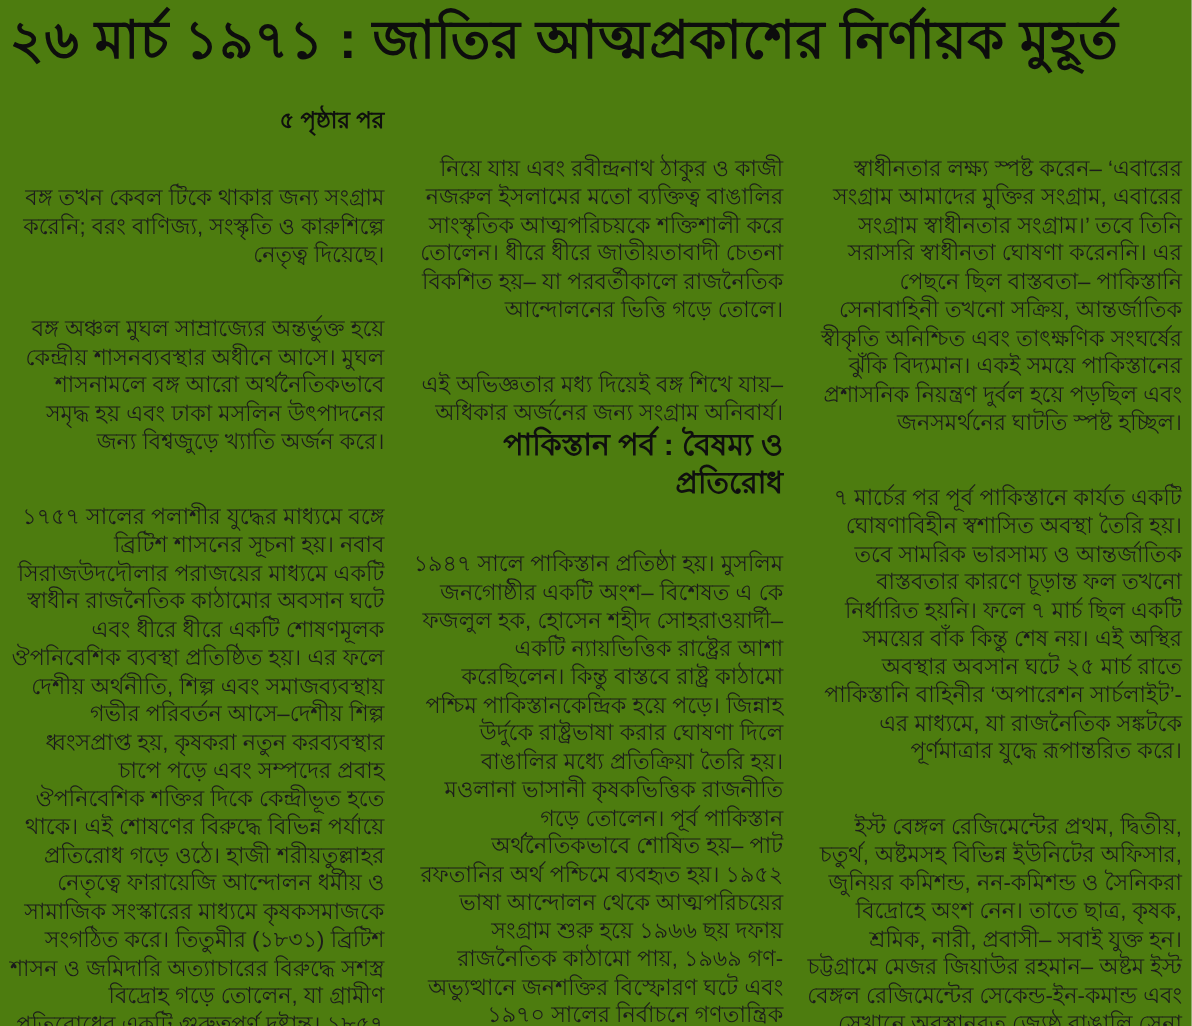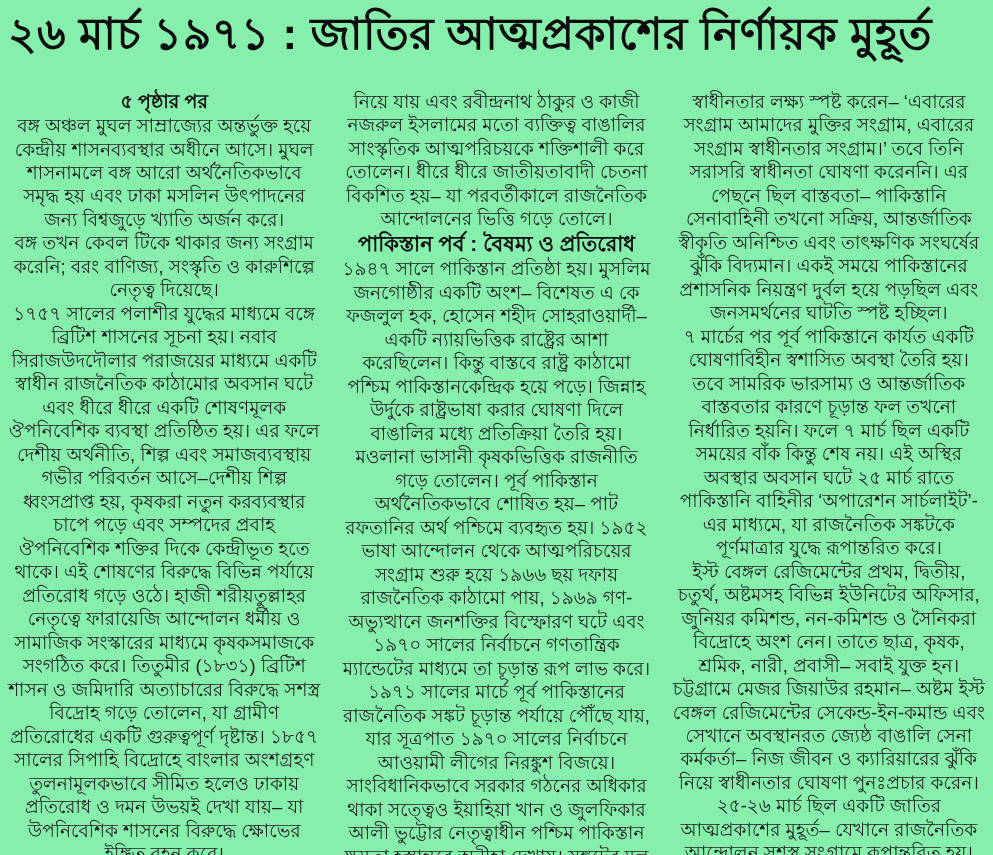--- a/index.html
+++ b/index.html
@@ -12,21 +12,21 @@
     height: 855px;
     overflow: hidden;
     font-family: "Liberation Sans", sans-serif;
     color: #1a1a1a;
   }
   .page {
     box-sizing: border-box;
     width: 993px;
     height: 855px;
     padding: 6px 8px 0 8px;
-    background: #86efac;
+    background: #4d7c0f;
   }
   .headline {
     margin: 0;
     padding: 2px 0 0 0;
     font-size: 44px;
     font-weight: 700;
     line-height: 1.18;
     color: #0d0d0d;
     letter-spacing: 0.5px;
   }
@@ -37,46 +37,47 @@
     align-items: flex-start;
   }
   .col {
     flex: 1 1 0;
     min-width: 0;
   }
   .para, .subhead, .contnote {
     margin: 0;
     font-size: 18.5px;
     line-height: 1.27;
-    text-align: center;
+    text-align: right;
     word-break: normal;
   }
-  .para { font-weight: 400; color: #1c1c1c; }
-  .subhead { font-weight: 700; font-size: 21px; color: #0f0f0f; }
+  .para { font-weight: 400; color: #1c1c1c; margin-top: 39px; }
+  .subhead { font-weight: 700; font-size: 25px; color: #0f0f0f; }
   .contnote { font-weight: 700; font-size: 19px; color: #0f0f0f; }
 </style>
 </head>
 <body>
 
 <div class="page">
 
   <h1 class="headline">২৬ মার্চ ১৯৭১ : জাতির আত্মপ্রকাশের নির্ণায়ক মুহূর্ত</h1>
 
   <div class="cols">
 
     <div class="col">
       <p class="contnote">৫ পৃষ্ঠার পর</p>
+      <p class="para">বঙ্গ তখন কেবল টিকে থাকার জন্য সংগ্রাম করেনি; বরং বাণিজ্য, সংস্কৃতি ও কারুশিল্পে নেতৃত্ব দিয়েছে।</p>
       <p class="para">বঙ্গ অঞ্চল মুঘল সাম্রাজ্যের অন্তর্ভুক্ত হয়ে কেন্দ্রীয় শাসনব্যবস্থার অধীনে আসে। মুঘল শাসনামলে বঙ্গ আরো অর্থনৈতিকভাবে সমৃদ্ধ হয় এবং ঢাকা মসলিন উৎপাদনের জন্য বিশ্বজুড়ে খ্যাতি অর্জন করে।</p>
-      <p class="para">বঙ্গ তখন কেবল টিকে থাকার জন্য সংগ্রাম করেনি; বরং বাণিজ্য, সংস্কৃতি ও কারুশিল্পে নেতৃত্ব দিয়েছে।</p>
       <p class="para">১৭৫৭ সালের পলাশীর যুদ্ধের মাধ্যমে বঙ্গে ব্রিটিশ শাসনের সূচনা হয়। নবাব সিরাজউদদৌলার পরাজয়ের মাধ্যমে একটি স্বাধীন রাজনৈতিক কাঠামোর অবসান ঘটে এবং ধীরে ধীরে একটি শোষণমূলক ঔপনিবেশিক ব্যবস্থা প্রতিষ্ঠিত হয়। এর ফলে দেশীয় অর্থনীতি, শিল্প এবং সমাজব্যবস্থায় গভীর পরিবর্তন আসে–দেশীয় শিল্প ধ্বংসপ্রাপ্ত হয়, কৃষকরা নতুন করব্যবস্থার চাপে পড়ে এবং সম্পদের প্রবাহ ঔপনিবেশিক শক্তির দিকে কেন্দ্রীভূত হতে থাকে। এই শোষণের বিরুদ্ধে বিভিন্ন পর্যায়ে প্রতিরোধ গড়ে ওঠে। হাজী শরীয়তুল্লাহর নেতৃত্বে ফারায়েজি আন্দোলন ধর্মীয় ও সামাজিক সংস্কারের মাধ্যমে কৃষকসমাজকে সংগঠিত করে। তিতুমীর (১৮৩১) ব্রিটিশ শাসন ও জমিদারি অত্যাচারের বিরুদ্ধে সশস্ত্র বিদ্রোহ গড়ে তোলেন, যা গ্রামীণ প্রতিরোধের একটি গুরুত্বপূর্ণ দৃষ্টান্ত। ১৮৫৭ সালের সিপাহি বিদ্রোহে বাংলার অংশগ্রহণ তুলনামূলকভাবে সীমিত হলেও ঢাকায় প্রতিরোধ ও দমন উভয়ই দেখা যায়– যা উপনিবেশিক শাসনের বিরুদ্ধে ক্ষোভের ইঙ্গিত বহন করে।</p>
 
     </div>
 
     <div class="col">
       <p class="para">নিয়ে যায় এবং রবীন্দ্রনাথ ঠাকুর ও কাজী নজরুল ইসলামের মতো ব্যক্তিত্ব বাঙালির সাংস্কৃতিক আত্মপরিচয়কে শক্তিশালী করে তোলেন। ধীরে ধীরে জাতীয়তাবাদী চেতনা বিকশিত হয়– যা পরবর্তীকালে রাজনৈতিক আন্দোলনের ভিত্তি গড়ে তোলে।</p>
+      <p class="para">এই অভিজ্ঞতার মধ্য দিয়েই বঙ্গ শিখে যায়– অধিকার অর্জনের জন্য সংগ্রাম অনিবার্য।</p>
       <p class="subhead">পাকিস্তান পর্ব : বৈষম্য ও প্রতিরোধ</p>
       <p class="para">১৯৪৭ সালে পাকিস্তান প্রতিষ্ঠা হয়। মুসলিম জনগোষ্ঠীর একটি অংশ– বিশেষত এ কে ফজলুল হক, হোসেন শহীদ সোহরাওয়ার্দী– একটি ন্যায়ভিত্তিক রাষ্ট্রের আশা করেছিলেন। কিন্তু বাস্তবে রাষ্ট্র কাঠামো পশ্চিম পাকিস্তানকেন্দ্রিক হয়ে পড়ে। জিন্নাহ উর্দুকে রাষ্ট্রভাষা করার ঘোষণা দিলে বাঙালির মধ্যে প্রতিক্রিয়া তৈরি হয়। মওলানা ভাসানী কৃষকভিত্তিক রাজনীতি গড়ে তোলেন। পূর্ব পাকিস্তান অর্থনৈতিকভাবে শোষিত হয়– পাট রফতানির অর্থ পশ্চিমে ব্যবহৃত হয়। ১৯৫২ ভাষা আন্দোলন থেকে আত্মপরিচয়ের সংগ্রাম শুরু হয়ে ১৯৬৬ ছয় দফায় রাজনৈতিক কাঠামো পায়, ১৯৬৯ গণ-অভ্যুত্থানে জনশক্তির বিস্ফোরণ ঘটে এবং ১৯৭০ সালের নির্বাচনে গণতান্ত্রিক ম্যান্ডেটের মাধ্যমে তা চূড়ান্ত রূপ লাভ করে।</p>
       <p class="para">১৯৭১ সালের মার্চে পূর্ব পাকিস্তানের রাজনৈতিক সঙ্কট চূড়ান্ত পর্যায়ে পৌঁছে যায়, যার সূত্রপাত ১৯৭০ সালের নির্বাচনে আওয়ামী লীগের নিরঙ্কুশ বিজয়ে। সাংবিধানিকভাবে সরকার গঠনের অধিকার থাকা সত্ত্বেও ইয়াহিয়া খান ও জুলফিকার আলী ভুট্টোর নেতৃত্বাধীন পশ্চিম পাকিস্তান ক্ষমতা হস্তান্তরে অনীহা দেখায়। সঙ্কটের মূল ছিল গণতান্ত্রিক ম্যান্ডেট অস্বীকার। ১ মার্চ জাতীয় পরিষদের অধিবেশন স্থগিত করা হলে অসহযোগ আন্দোলন শুরু হয়। অল্প সময়ের মধ্যেই প্রশাসন কার্যত বাঙালিদের নিয়ন্ত্রণে চলে আসে এবং পূর্বপাকিস্তান এক ধরনের ফব facto স্বশাসিত অঞ্চলে পরিণত হয়।</p>
 
     </div>
 
     <div class="col">
       <p class="para">স্বাধীনতার লক্ষ্য স্পষ্ট করেন– ‘এবারের সংগ্রাম আমাদের মুক্তির সংগ্রাম, এবারের সংগ্রাম স্বাধীনতার সংগ্রাম।’ তবে তিনি সরাসরি স্বাধীনতা ঘোষণা করেননি। এর পেছনে ছিল বাস্তবতা– পাকিস্তানি সেনাবাহিনী তখনো সক্রিয়, আন্তর্জাতিক স্বীকৃতি অনিশ্চিত এবং তাৎক্ষণিক সংঘর্ষের ঝুঁকি বিদ্যমান। একই সময়ে পাকিস্তানের প্রশাসনিক নিয়ন্ত্রণ দুর্বল হয়ে পড়ছিল এবং জনসমর্থনের ঘাটতি স্পষ্ট হচ্ছিল।</p>
       <p class="para">৭ মার্চের পর পূর্ব পাকিস্তানে কার্যত একটি ঘোষণাবিহীন স্বশাসিত অবস্থা তৈরি হয়। তবে সামরিক ভারসাম্য ও আন্তর্জাতিক বাস্তবতার কারণে চূড়ান্ত ফল তখনো নির্ধারিত হয়নি। ফলে ৭ মার্চ ছিল একটি সময়ের বাঁক কিন্তু শেষ নয়। এই অস্থির অবস্থার অবসান ঘটে ২৫ মার্চ রাতে পাকিস্তানি বাহিনীর ‘অপারেশন সার্চলাইট’-এর মাধ্যমে, যা রাজনৈতিক সঙ্কটকে পূর্ণমাত্রার যুদ্ধে রূপান্তরিত করে।</p>
       <p class="para"><span>ইস্ট বেঙ্গল রেজিমেন্টের প্রথম, দ্বিতীয়, চতুর্থ, অষ্টমসহ বিভিন্ন ইউনিটের অফিসার, জুনিয়র কমিশন্ড, নন-কমিশন্ড ও সৈনিকরা বিদ্রোহে অংশ নেন। তাতে ছাত্র, কৃষক, শ্রমিক, নারী, প্রবাসী– সবাই যুক্ত হন। চট্টগ্রামে মেজর জিয়াউর রহমান– অষ্টম ইস্ট বেঙ্গল রেজিমেন্টের সেকেন্ড-ইন-কমান্ড এবং সেখানে অবস্থানরত জ্যেষ্ঠ বাঙালি সেনা কর্মকর্তা– নিজ জীবন ও ক্যারিয়ারের ঝুঁকি নিয়ে স্বাধীনতার ঘোষণা পুনঃপ্রচার করেন। ২৫-২৬ মার্চ ছিল একটি জাতির আত্মপ্রকাশের মুহূর্ত– যেখানে রাজনৈতিক আন্দোলন সশস্ত্র সংগ্রামে রূপান্তরিত হয়। বাংলাদেশের জন্ম একটি দীর্ঘ ঐতিহাসিক প্রক্রিয়ার ফল। ২৬ মার্চ ছিল সেই নির্ণায়ক মুহূর্ত। বাংলাদেশ সৃষ্টি হয়নি এটি ইতিহাস, সংগ্রাম ও মানুষের অদম্য ইচ্ছাশক্তির মধ্য দিয়ে ধাপে ধাপে অর্জিত এক অবিচ্ছিন্ন জাতীয় জাগরণের ফল।</span></p>

